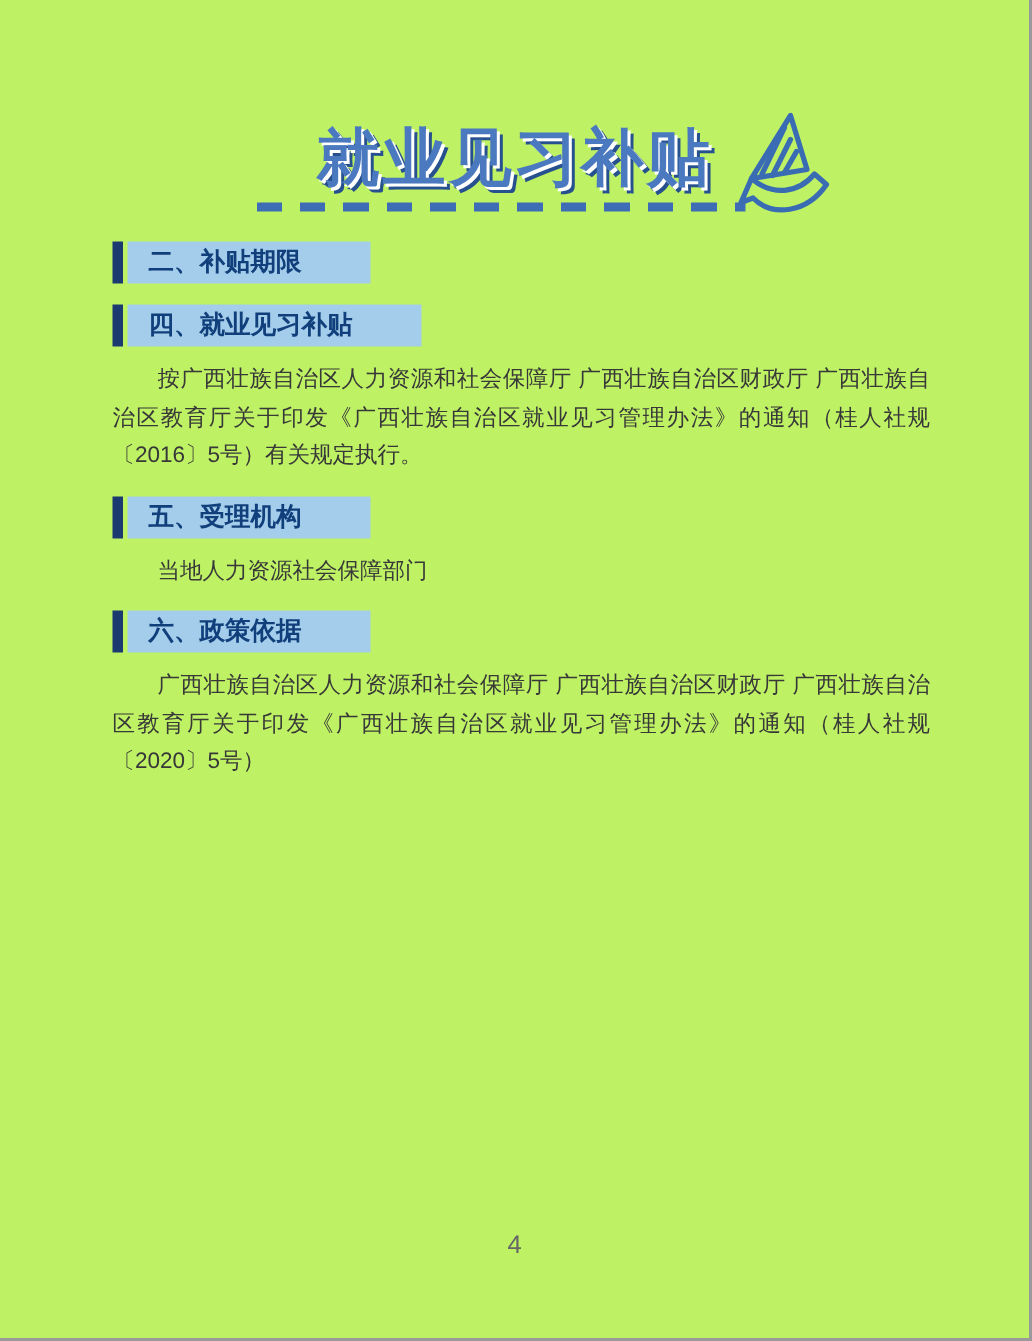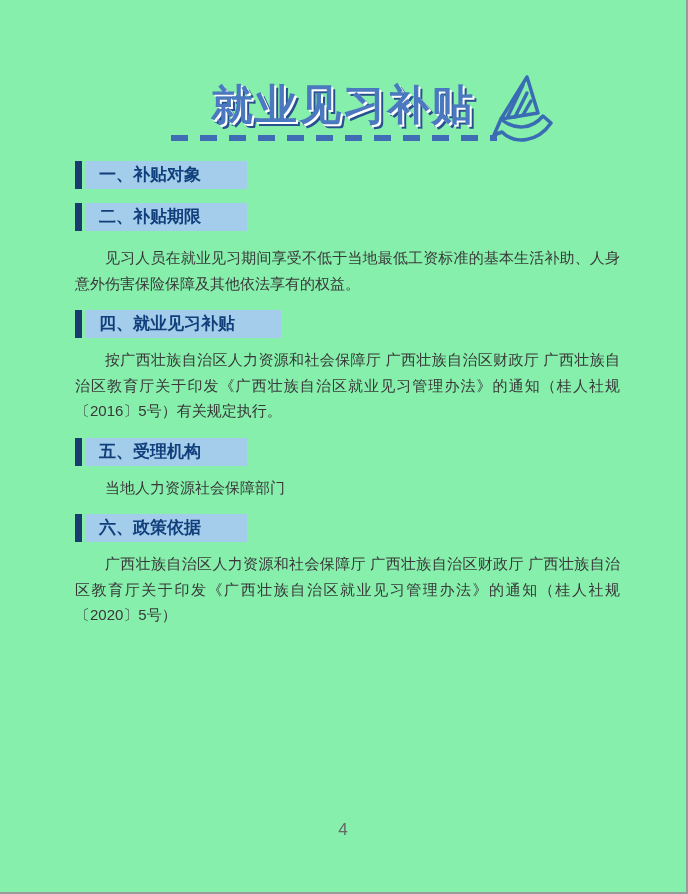--- a/index.html
+++ b/index.html
@@ -6,21 +6,21 @@
     margin: 0;
     padding: 0;
     background: #ffffff;
     font-family: "Liberation Sans", sans-serif;
   }
   .page {
     position: relative;
     width: 688px;
     height: 894px;
     box-sizing: border-box;
-    background: #86efac;
+    background: #bef264;
     border-right: 2px solid #9a9a9a;
     border-bottom: 2px solid #9a9a9a;
     overflow: hidden;
   }
 
   
   .title-row {
     position: relative;
     width: fit-content;
     margin: 84px auto 0;
@@ -111,35 +111,30 @@
         <path d="M42 13 L27 44"></path>
         <path d="M46 21 L34 45"></path>
         <path d="M50 29 L42 43"></path>
         <path d="M20 47 C 34 59, 51 57, 62 44 L 70 51 C 57 70, 34 73, 21 60 L 13 63 Z"></path>
       </g>
     </svg>
   </div>
 
   <div class="sections">
   <div class="section">
-    <div class="sec-header">
-      <div class="sec-bar"></div>
-      <div class="sec-label">一、补贴对象</div>
-    </div>
   </div>
 
   <div class="section">
     <div class="sec-header">
       <div class="sec-bar"></div>
       <div class="sec-label">二、补贴期限</div>
     </div>
   </div>
 
   <div class="section">
-    <p class="sec-body">见习人员在就业见习期间享受不低于当地最低工资标准的基本生活补助、人身意外伤害保险保障及其他依法享有的权益。</p>
   </div>
 
   <div class="section">
     <div class="sec-header">
       <div class="sec-bar"></div>
       <div class="sec-label">四、就业见习补贴</div>
     </div>
     <p class="sec-body">按广西壮族自治区人力资源和社会保障厅 广西壮族自治区财政厅 广西壮族自治区教育厅关于印发《广西壮族自治区就业见习管理办法》的通知（桂人社规〔2016〕5号）有关规定执行。</p>
   </div>
 

